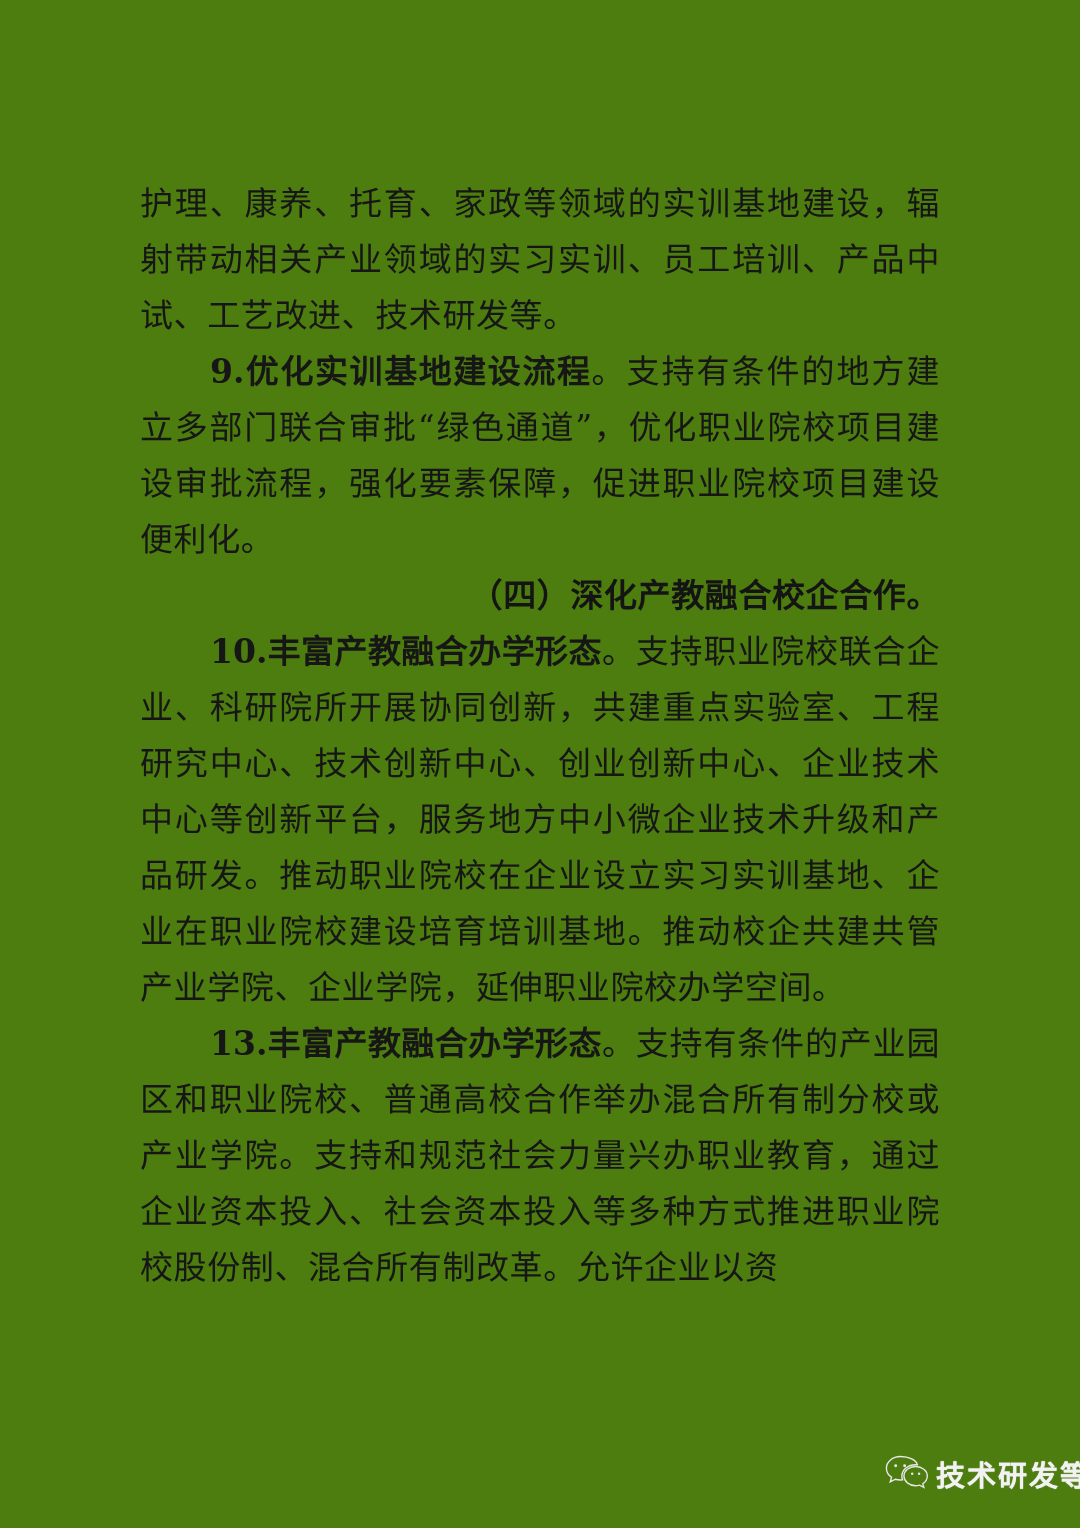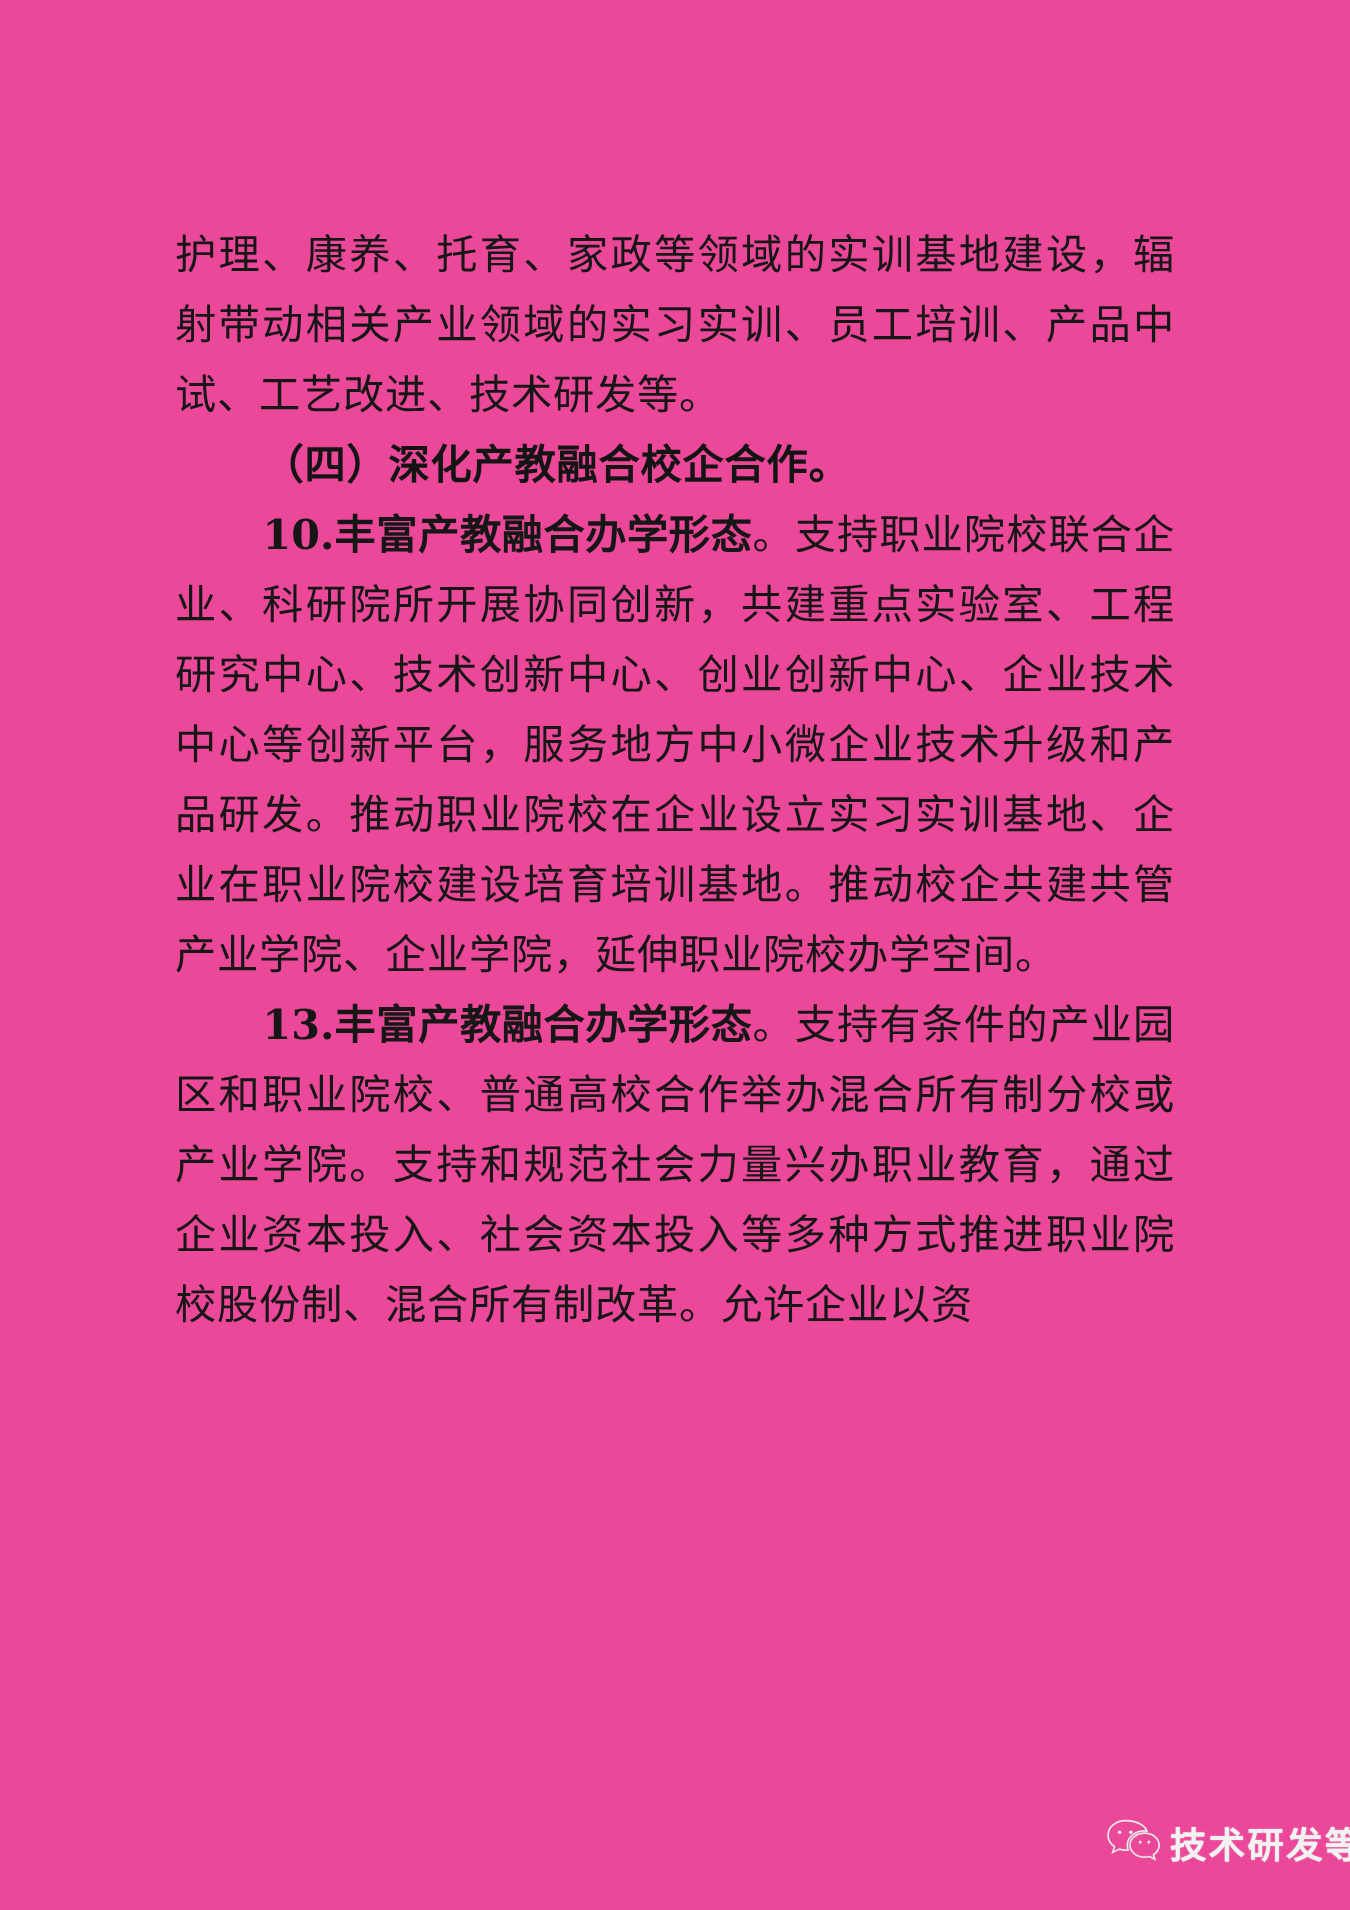--- a/index.html
+++ b/index.html
@@ -6,21 +6,21 @@
   html, body {
     margin: 0;
     padding: 0;
     background: #ffffff;
   }
 
   .page {
     position: relative;
     width: 1080px;
     height: 1528px;
-    background: #ec4899;
+    background: #4d7c0f;
     overflow: hidden;
     font-family: "DejaVu Serif", "Liberation Serif", serif;
   }
 
   .doc-body {
     position: absolute;
     left: 140px;
     top: 176px;
     width: 800px;
   }
@@ -57,20 +57,21 @@
 
   
   .section-head {
     margin: 0;
     color: #141414;
     font-size: 33px;
     line-height: 56px;
     font-weight: bold;
     text-indent: 70px;
     letter-spacing: 0.6px;
+    text-align: right;
   }
 
   
   .watermark {
     position: absolute;
     left: 884px;
     top: 1452px;
     display: flex;
     align-items: center;
     gap: 8px;
@@ -96,20 +97,21 @@
 </style>
 </head>
 <body>
 
 <div class="page">
 
   <div class="doc-body">
 
     <p class="para no-indent"><span>护理、康养、托育、家政等领域的实训基地建设，辐射带动相关产业领域的实习实训、员工培训、产品中试、工艺改进、技术研发等。</span></p>
 
+    <p class="para"><span class="num">9.</span><span class="lead">优化实训基地建设流程</span><span>。支持有条件的地方建立多部门联合审批“绿色通道”，优化职业院校项目建设审批流程，强化要素保障，促进职业院校项目建设便利化。</span></p>
 
     <p class="section-head"><span>（四）深化产教融合校企合作。</span></p>
 
     <p class="para"><span class="num">10.</span><span class="lead">丰富产教融合办学形态</span><span>。支持职业院校联合企业、科研院所开展协同创新，共建重点实验室、工程研究中心、技术创新中心、创业创新中心、企业技术中心等创新平台，服务地方中小微企业技术升级和产品研发。推动职业院校在企业设立实习实训基地、企业在职业院校建设培育培训基地。推动校企共建共管产业学院、企业学院，延伸职业院校办学空间。</span></p>
 
 
     <p class="para"><span class="num">13.</span><span class="lead">丰富产教融合办学形态</span><span>。支持有条件的产业园区和职业院校、普通高校合作举办混合所有制分校或产业学院。支持和规范社会力量兴办职业教育，通过企业资本投入、社会资本投入等多种方式推进职业院校股份制、混合所有制改革。允许企业以资</span></p>
 
   </div>
 

